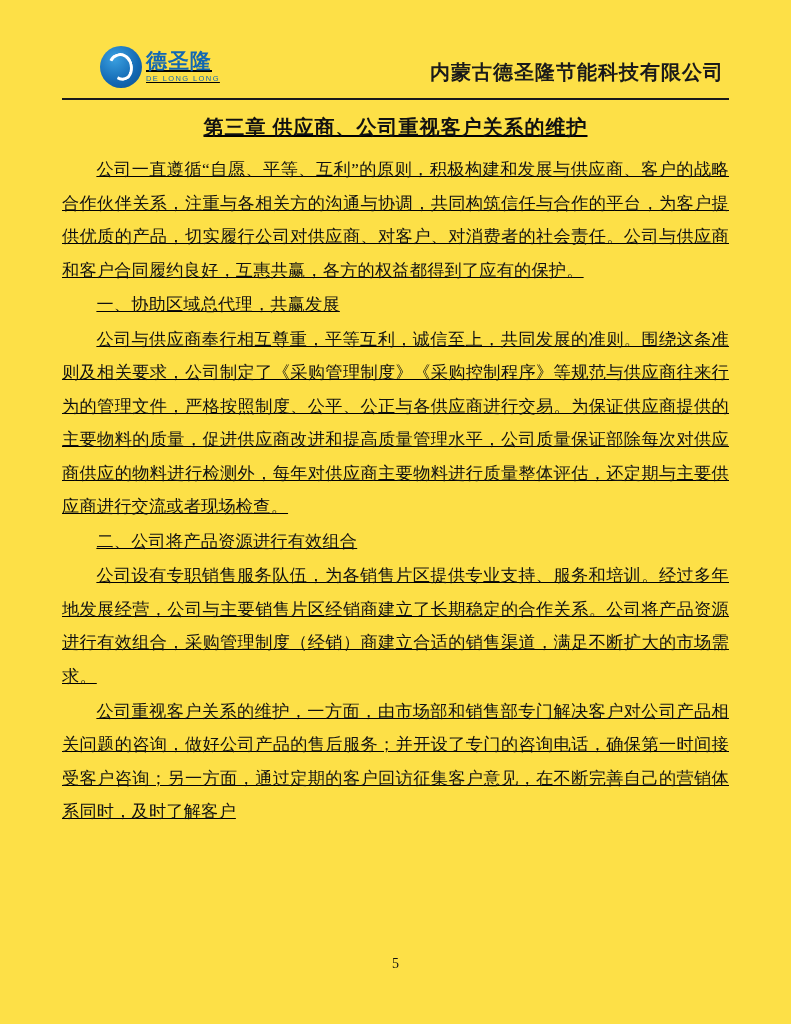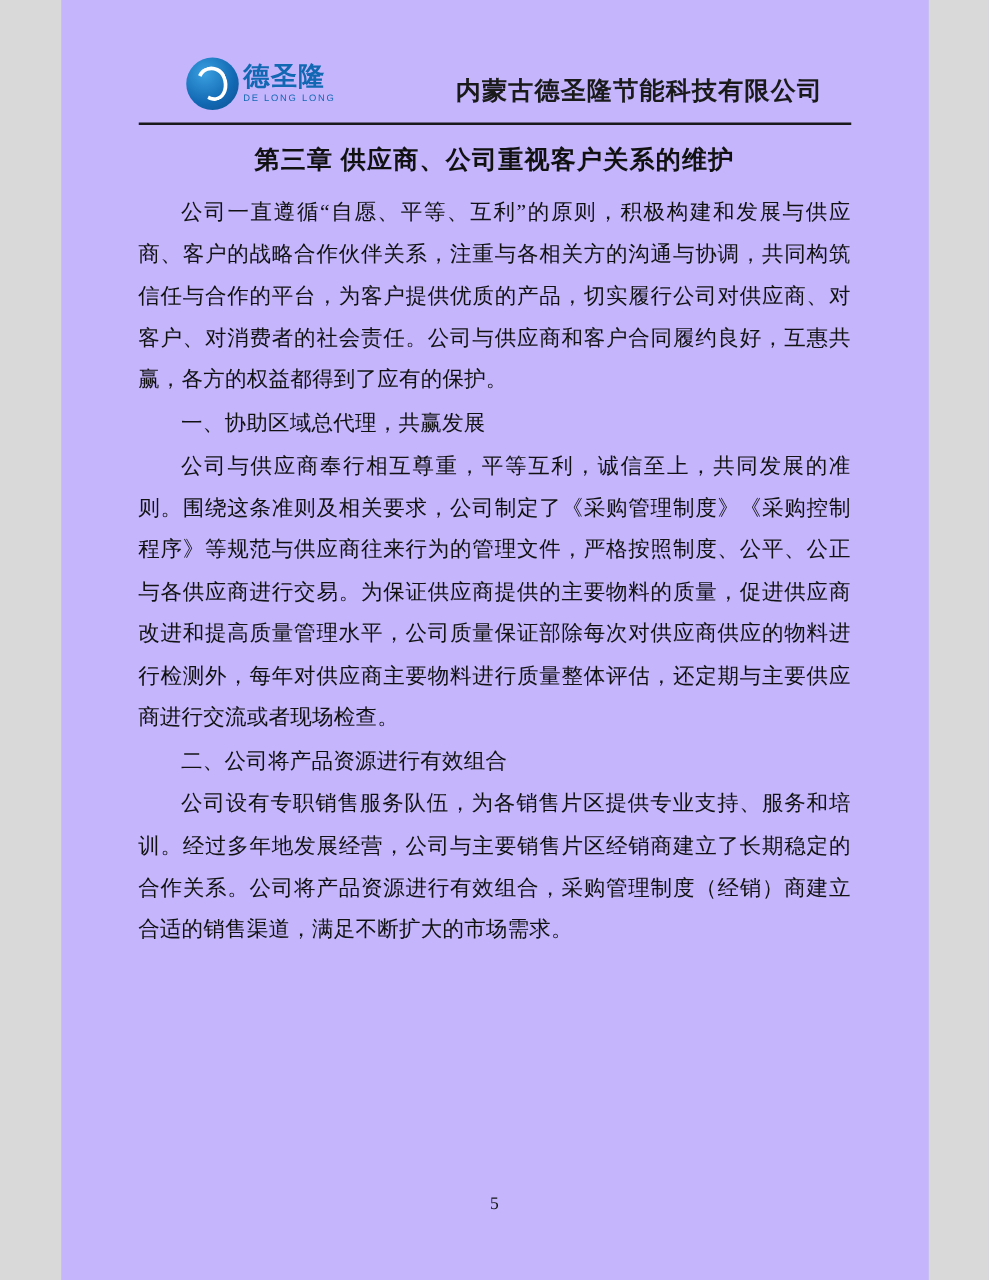--- a/index.html
+++ b/index.html
@@ -4,28 +4,29 @@
 <style>
   html, body {
     margin: 0;
     padding: 0;
     background: #d9d9d9;
   }
   body {
     font-family: "Liberation Serif", "DejaVu Serif", serif;
   }
   .page {
-    width: 694px;
+    width: 791px;
     height: 1024px;
-    background: #c4b5fd;
+    background: #fde047;
     margin: 0 auto;
     position: relative;
     box-sizing: border-box;
     padding: 30px 62px 20px 62px;
     overflow: hidden;
+    text-decoration: underline;
   }
   .header {
     display: flex;
     align-items: flex-end;
     justify-content: flex-start;
     height: 62px;
     position: relative;
   }
   .logo-wrap {
     display: flex;
@@ -67,21 +68,21 @@
   }
   .logo-en {
     font-family: "Liberation Sans", sans-serif;
     font-size: 7.5px;
     color: #1268b3;
     letter-spacing: 1.4px;
     margin-top: 3px;
   }
   .company-name {
     position: absolute;
-    right: 22px;
+    right: 5px;
     bottom: 6px;
     font-size: 20px;
     font-weight: bold;
     color: #1a1a1a;
     letter-spacing: 1px;
     white-space: nowrap;
   }
   .header-rule {
     border: none;
     border-top: 2px solid #1a1a1a;
@@ -135,17 +136,18 @@
   <hr class="header-rule">
 
   <h1 class="chapter-title">第三章  供应商、公司重视客户关系的维护</h1>
 
   <div class="body-text">
     <p>公司一直遵循“自愿、平等、互利”的原则，积极构建和发展与供应商、客户的战略合作伙伴关系，注重与各相关方的沟通与协调，共同构筑信任与合作的平台，为客户提供优质的产品，切实履行公司对供应商、对客户、对消费者的社会责任。公司与供应商和客户合同履约良好，互惠共赢，各方的权益都得到了应有的保护。</p>
     <p>一、协助区域总代理，共赢发展</p>
     <p>公司与供应商奉行相互尊重，平等互利，诚信至上，共同发展的准则。围绕这条准则及相关要求，公司制定了《采购管理制度》《采购控制程序》等规范与供应商往来行为的管理文件，严格按照制度、公平、公正与各供应商进行交易。为保证供应商提供的主要物料的质量，促进供应商改进和提高质量管理水平，公司质量保证部除每次对供应商供应的物料进行检测外，每年对供应商主要物料进行质量整体评估，还定期与主要供应商进行交流或者现场检查。</p>
     <p>二、公司将产品资源进行有效组合</p>
     <p>公司设有专职销售服务队伍，为各销售片区提供专业支持、服务和培训。经过多年地发展经营，公司与主要销售片区经销商建立了长期稳定的合作关系。公司将产品资源进行有效组合，采购管理制度（经销）商建立合适的销售渠道，满足不断扩大的市场需求。</p>
+    <p>公司重视客户关系的维护，一方面，由市场部和销售部专门解决客户对公司产品相关问题的咨询，做好公司产品的售后服务；并开设了专门的咨询电话，确保第一时间接受客户咨询；另一方面，通过定期的客户回访征集客户意见，在不断完善自己的营销体系同时，及时了解客户</p>
   </div>
 
   <div class="page-number">5</div>
 
 </div>
 
 </body></html>

